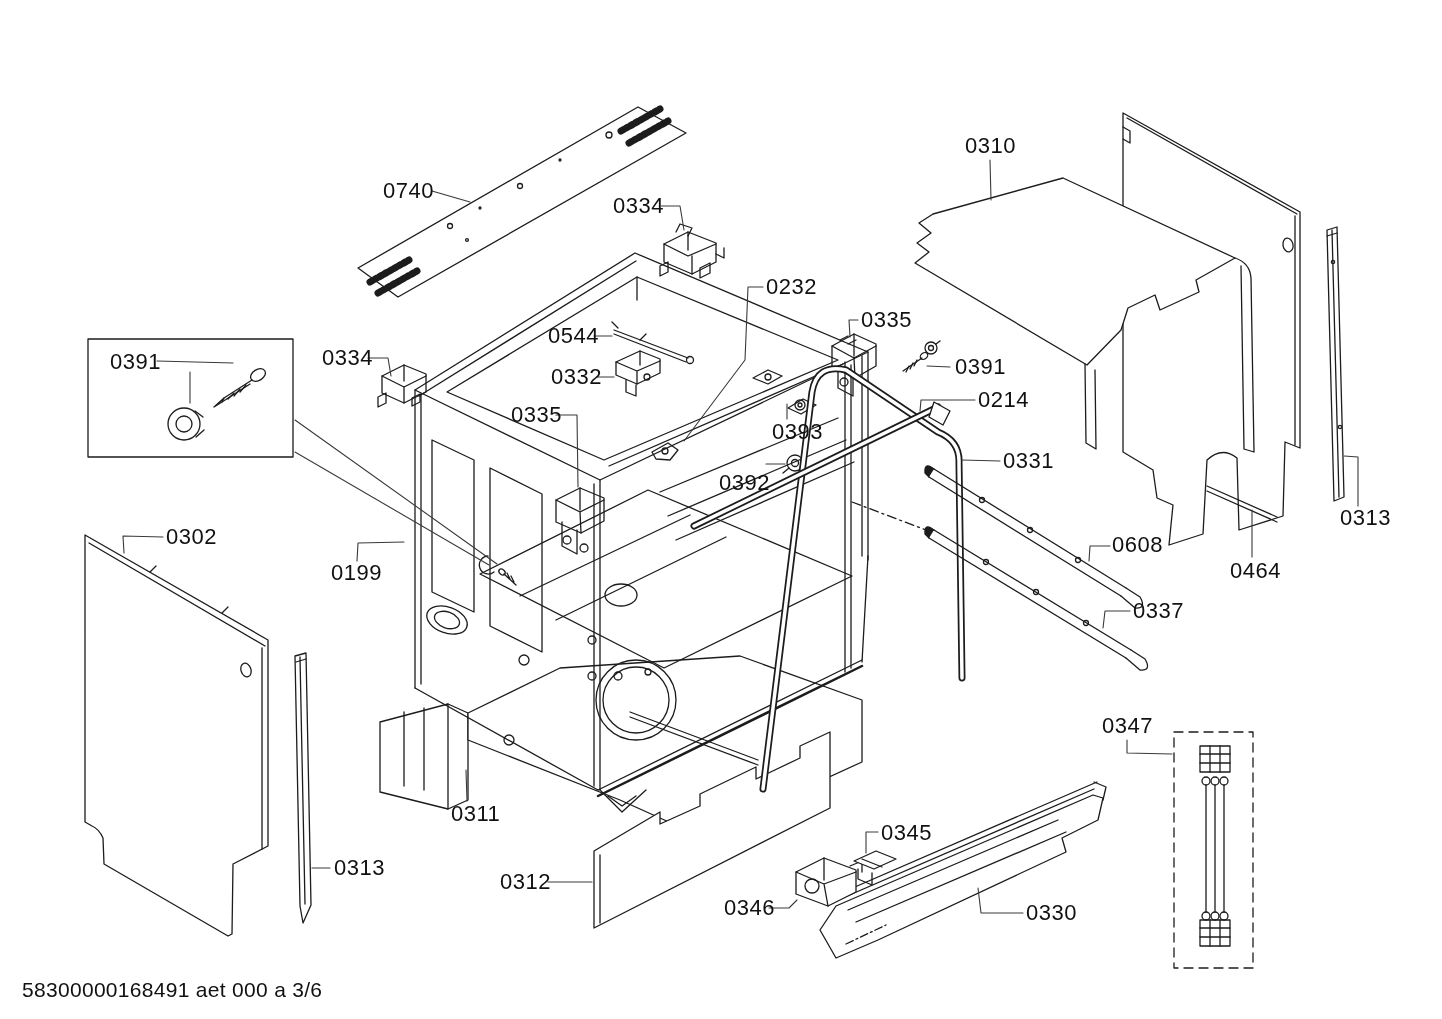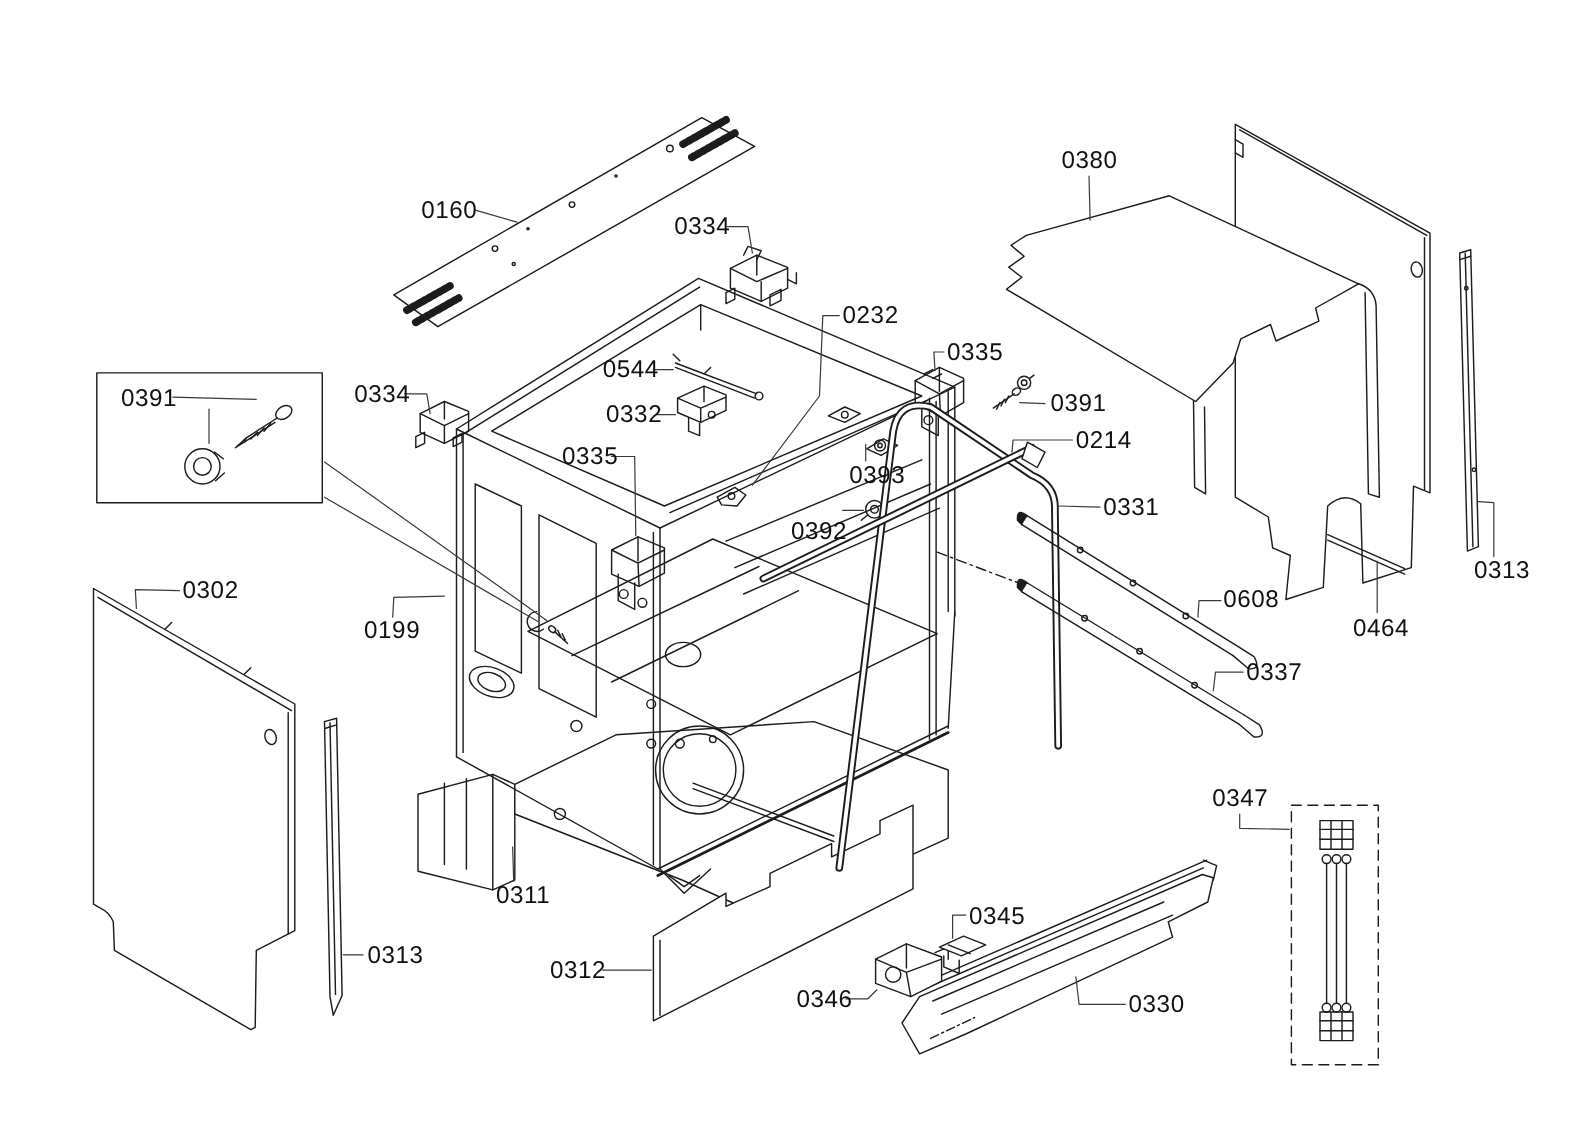--- a/index.html
+++ b/index.html
@@ -294,43 +294,44 @@
     <polyline points="330,868 312,868"></polyline>
     <polyline points="467,801 466,770"></polyline>
     <polyline points="548,882 592,882"></polyline>
     <polyline points="769,908 789,908 797,900"></polyline>
     <polyline points="878,832 866,832 866,853"></polyline>
     <polyline points="1023,913 981,913 978,888"></polyline>
     <polyline points="1127,740 1127,753 1172,754"></polyline>
   </g>
 </svg>
 
-<div class="plabel" style="left:383px;top:180px">0160</div>
+<div class="plabel" style="left:383px;top:180px">0740</div>
 <div class="plabel" style="left:613px;top:195px">0334</div>
 <div class="plabel" style="left:322px;top:347px">0334</div>
 <div class="plabel" style="left:766px;top:276px">0232</div>
 <div class="plabel" style="left:548px;top:325px">0544</div>
 <div class="plabel" style="left:551px;top:366px">0332</div>
 <div class="plabel" style="left:511px;top:404px">0335</div>
 <div class="plabel" style="left:861px;top:309px">0335</div>
 <div class="plabel" style="left:110px;top:351px">0391</div>
 <div class="plabel" style="left:955px;top:356px">0391</div>
-<div class="plabel" style="left:965px;top:135px">0380</div>
+<div class="plabel" style="left:965px;top:135px">0310</div>
 <div class="plabel" style="left:978px;top:389px">0214</div>
 <div class="plabel" style="left:772px;top:421px">0393</div>
 <div class="plabel" style="left:719px;top:472px">0392</div>
 <div class="plabel" style="left:1003px;top:450px">0331</div>
 <div class="plabel" style="left:1112px;top:534px">0608</div>
 <div class="plabel" style="left:1133px;top:600px">0337</div>
 <div class="plabel" style="left:1230px;top:560px">0464</div>
 <div class="plabel" style="left:1340px;top:507px">0313</div>
 <div class="plabel" style="left:166px;top:526px">0302</div>
 <div class="plabel" style="left:331px;top:562px">0199</div>
 <div class="plabel" style="left:334px;top:857px">0313</div>
 <div class="plabel" style="left:451px;top:803px">0311</div>
 <div class="plabel" style="left:500px;top:871px">0312</div>
 <div class="plabel" style="left:724px;top:897px">0346</div>
 <div class="plabel" style="left:881px;top:822px">0345</div>
 <div class="plabel" style="left:1026px;top:902px">0330</div>
 <div class="plabel" style="left:1102px;top:715px">0347</div>
 
+<div class="footer">58300000168491 aet 000 a 3/6</div>
 
 </div>
 
 </body></html>

